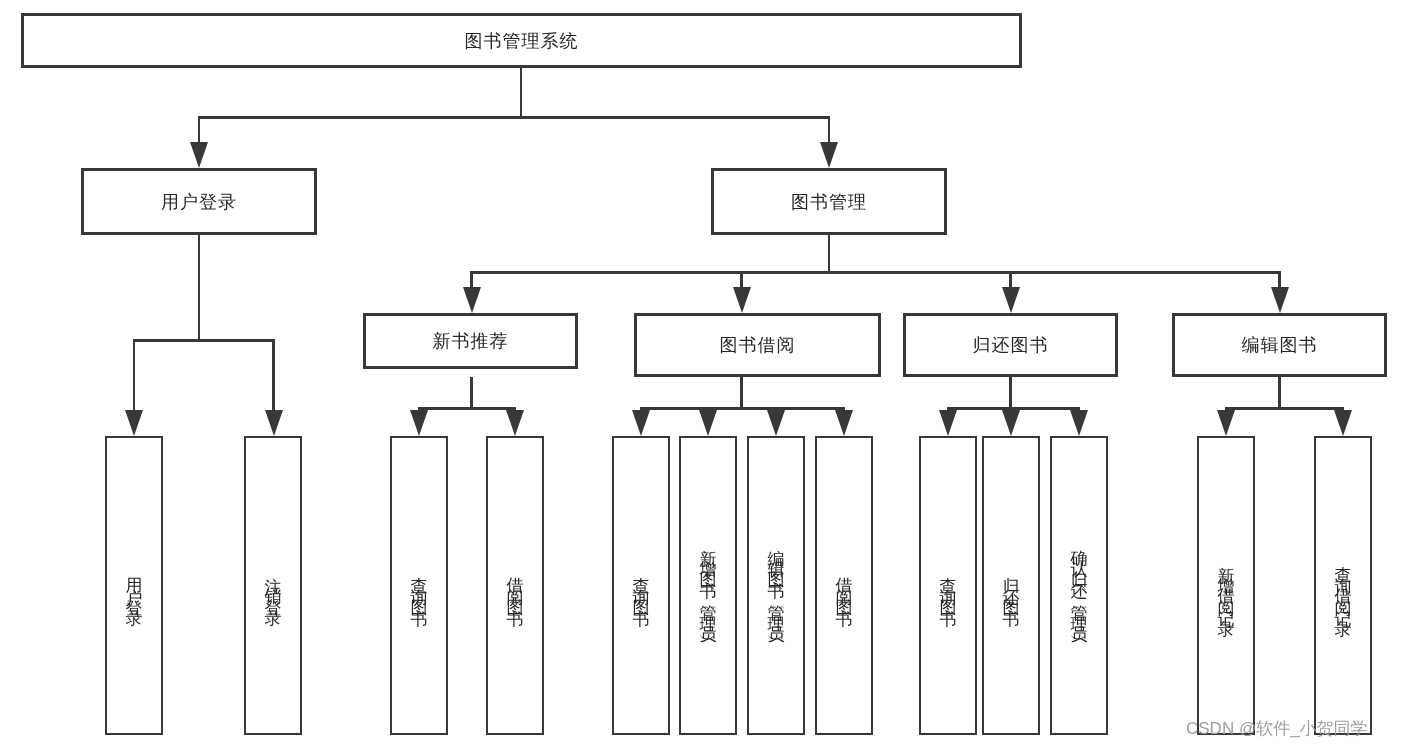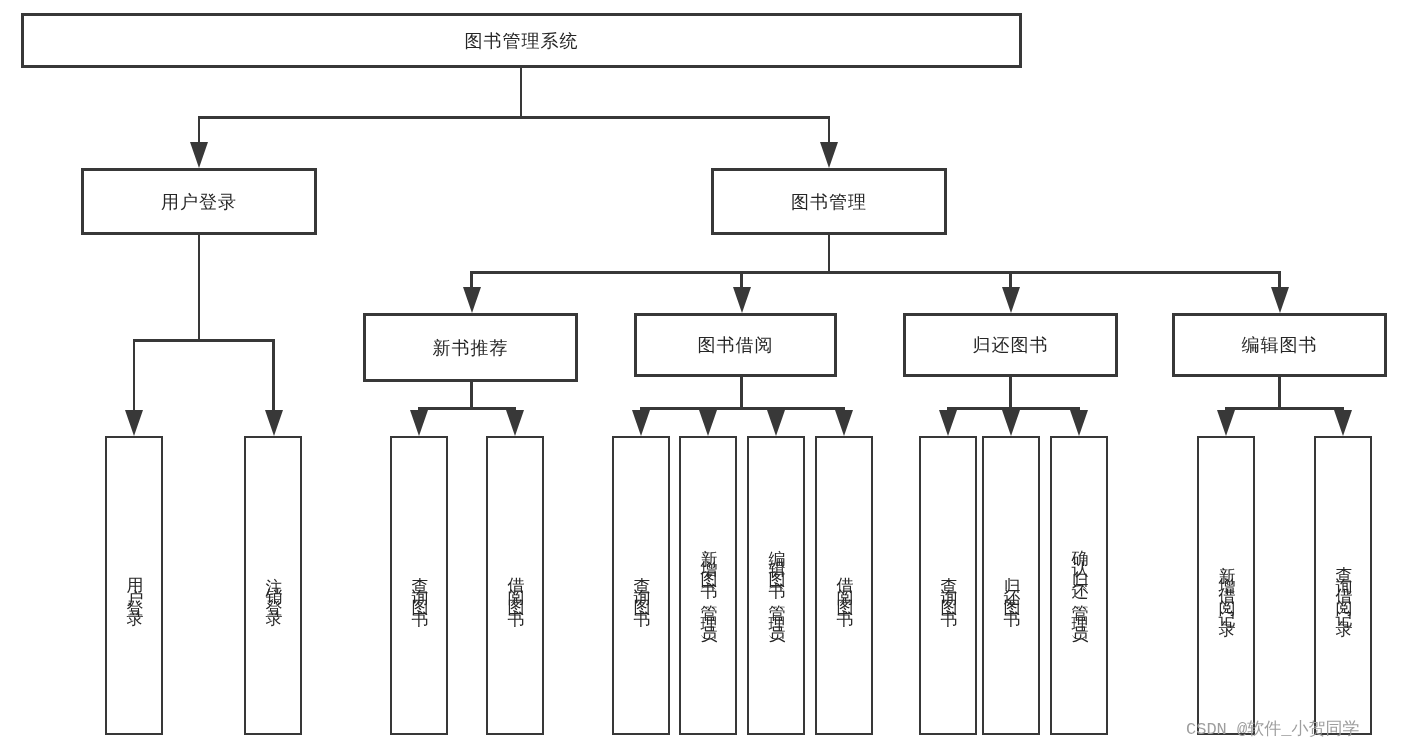--- a/index.html
+++ b/index.html
@@ -1,19 +1,19 @@
 <!DOCTYPE html>
 <html style="--line: #383838; --text: #262626; --watermark: #9e9e9e; --background: #ffffff;"><head>
 <meta charset="utf-8">
 <style>
   html,body { margin:0; padding:0; background:#fff; }
   .canvas {
     position:relative; width:1405px; height:747px;
     background:var(--background,#ffffff);
-    font-family:Liberation Mono, monospace;
+    font-family:Liberation Sans, sans-serif;
     overflow:hidden;
     border-radius:9px;
   }
   .box {
     position:absolute; box-sizing:border-box; background:#fff;
     border:3px solid var(--line,#383838);
     display:flex; align-items:center; justify-content:center;
     color:var(--text,#262626); font-size:18px; letter-spacing:1px;
     z-index:2;
   }
@@ -45,24 +45,24 @@
     <span>图书管理系统</span>
   </div>
 
   <div class="box" style="left:81px;top:168px;width:236px;height:67px;">
     <span>用户登录</span>
   </div>
   <div class="box" style="left:711px;top:168px;width:236px;height:67px;">
     <span>图书管理</span>
   </div>
 
-  <div class="box" style="left:363px;top:313px;width:215px;height:69px;">
+  <div class="box" style="left:363px;top:313px;width:215px;height:56px;">
     <span>新书推荐</span>
   </div>
-  <div class="box" style="left:634px;top:313px;width:203px;height:64px;">
+  <div class="box" style="left:634px;top:313px;width:247px;height:64px;">
     <span>图书借阅</span>
   </div>
   <div class="box" style="left:903px;top:313px;width:215px;height:64px;">
     <span>归还图书</span>
   </div>
   <div class="box" style="left:1172px;top:313px;width:215px;height:64px;">
     <span>编辑图书</span>
   </div>
 
   <div class="box leaf" style="left:105px;top:436px;">

